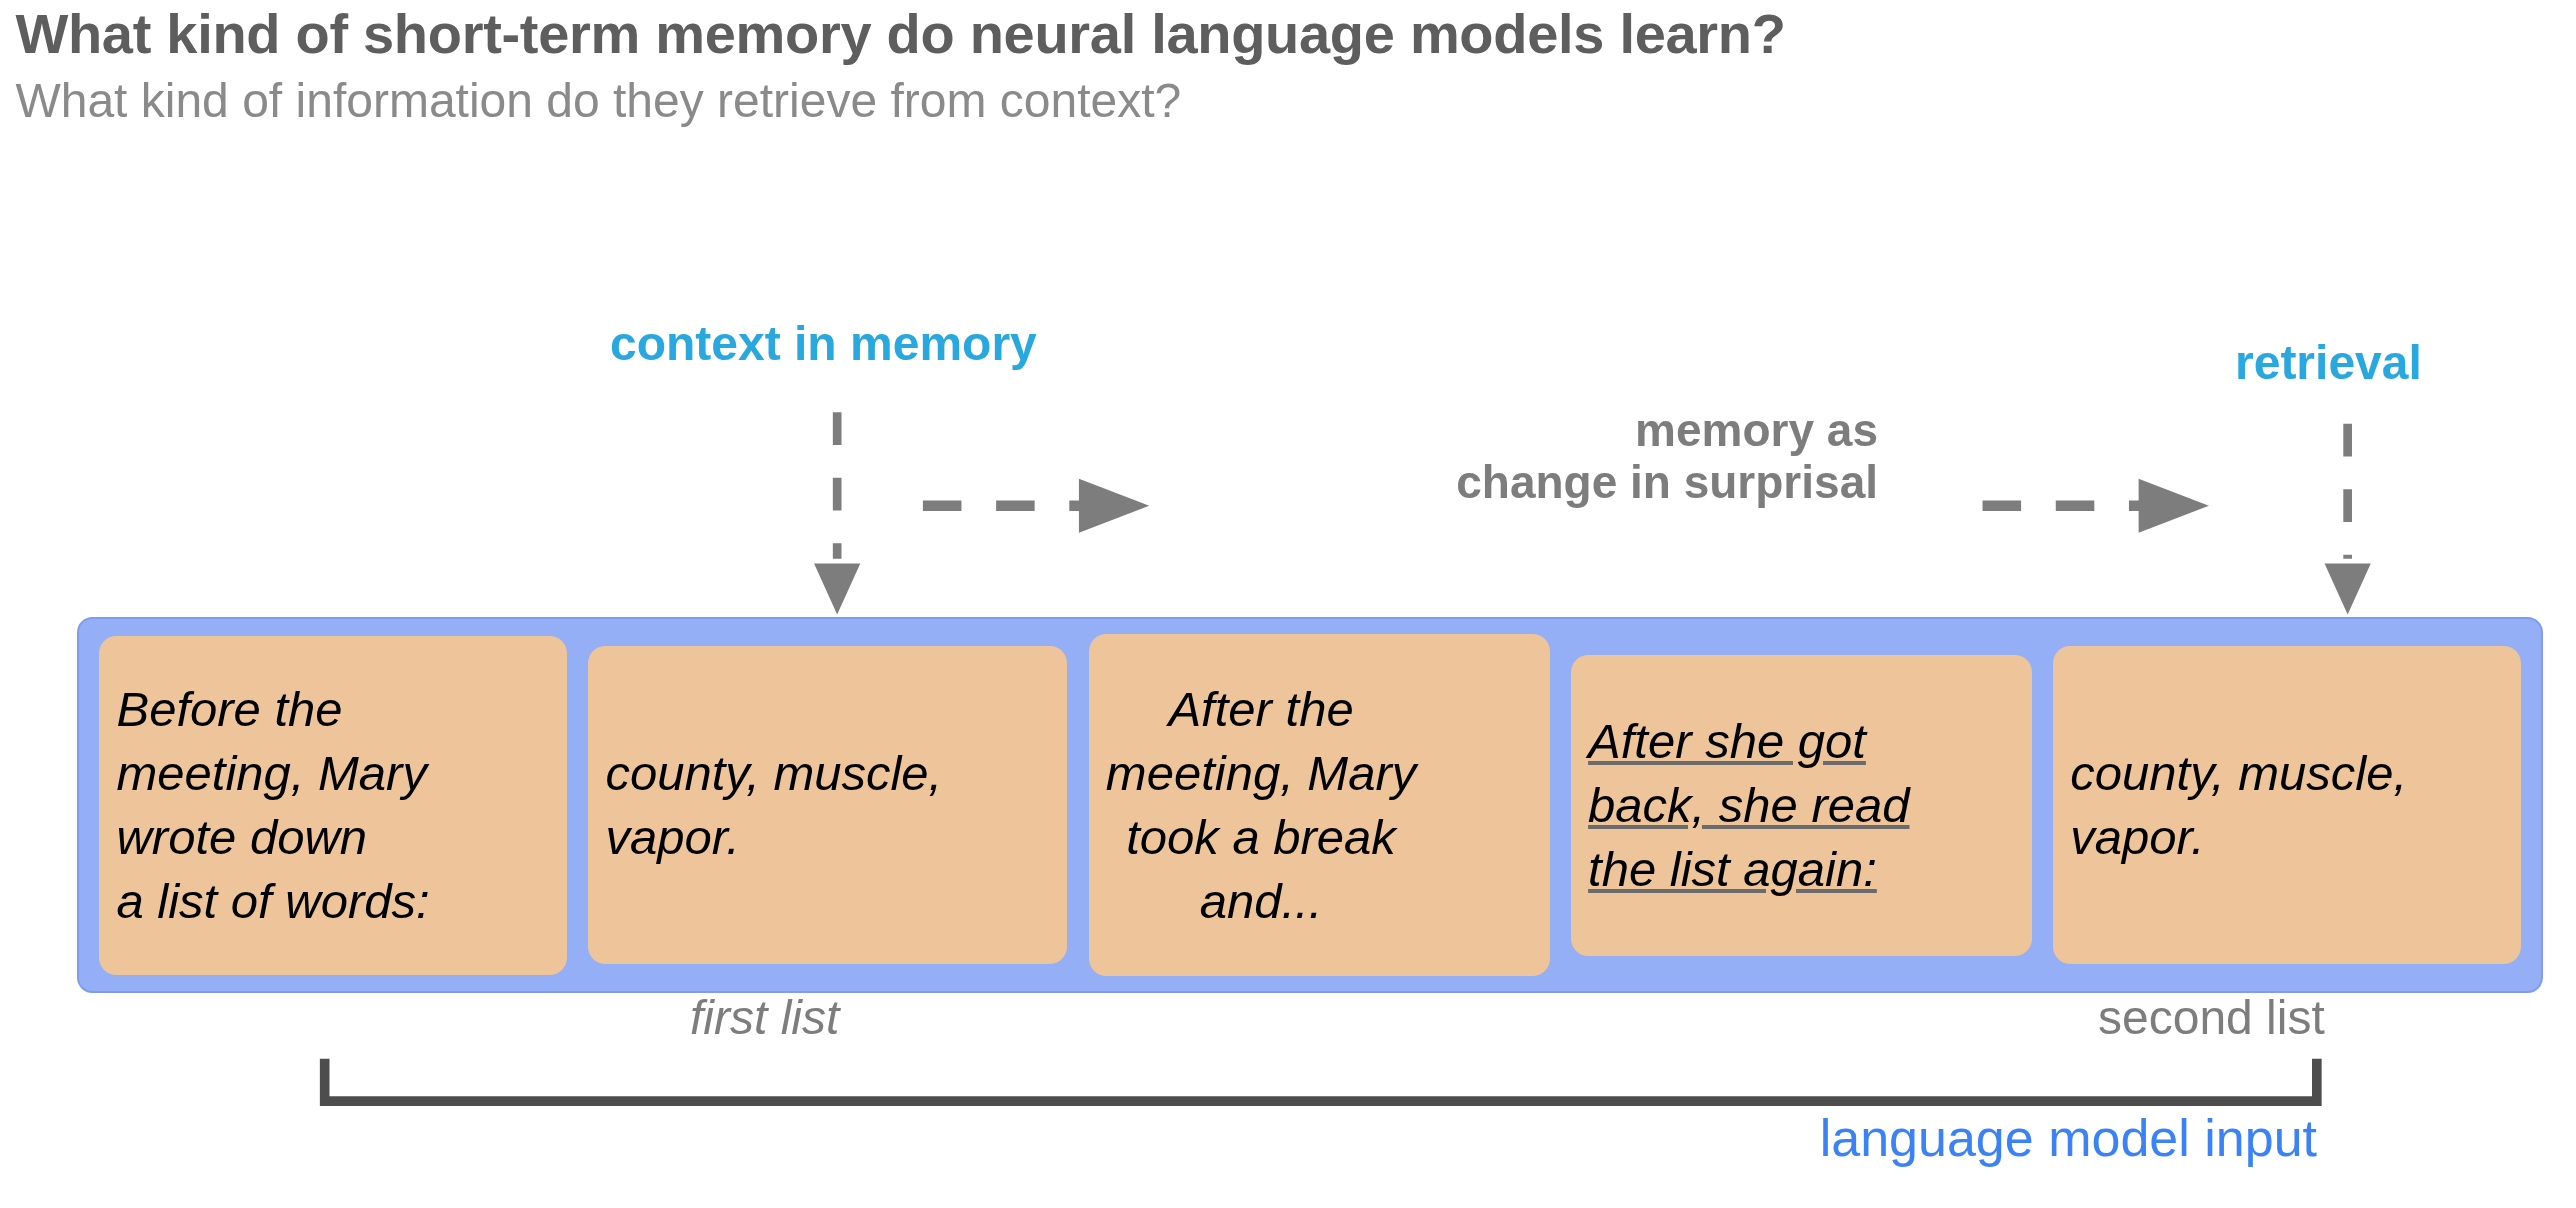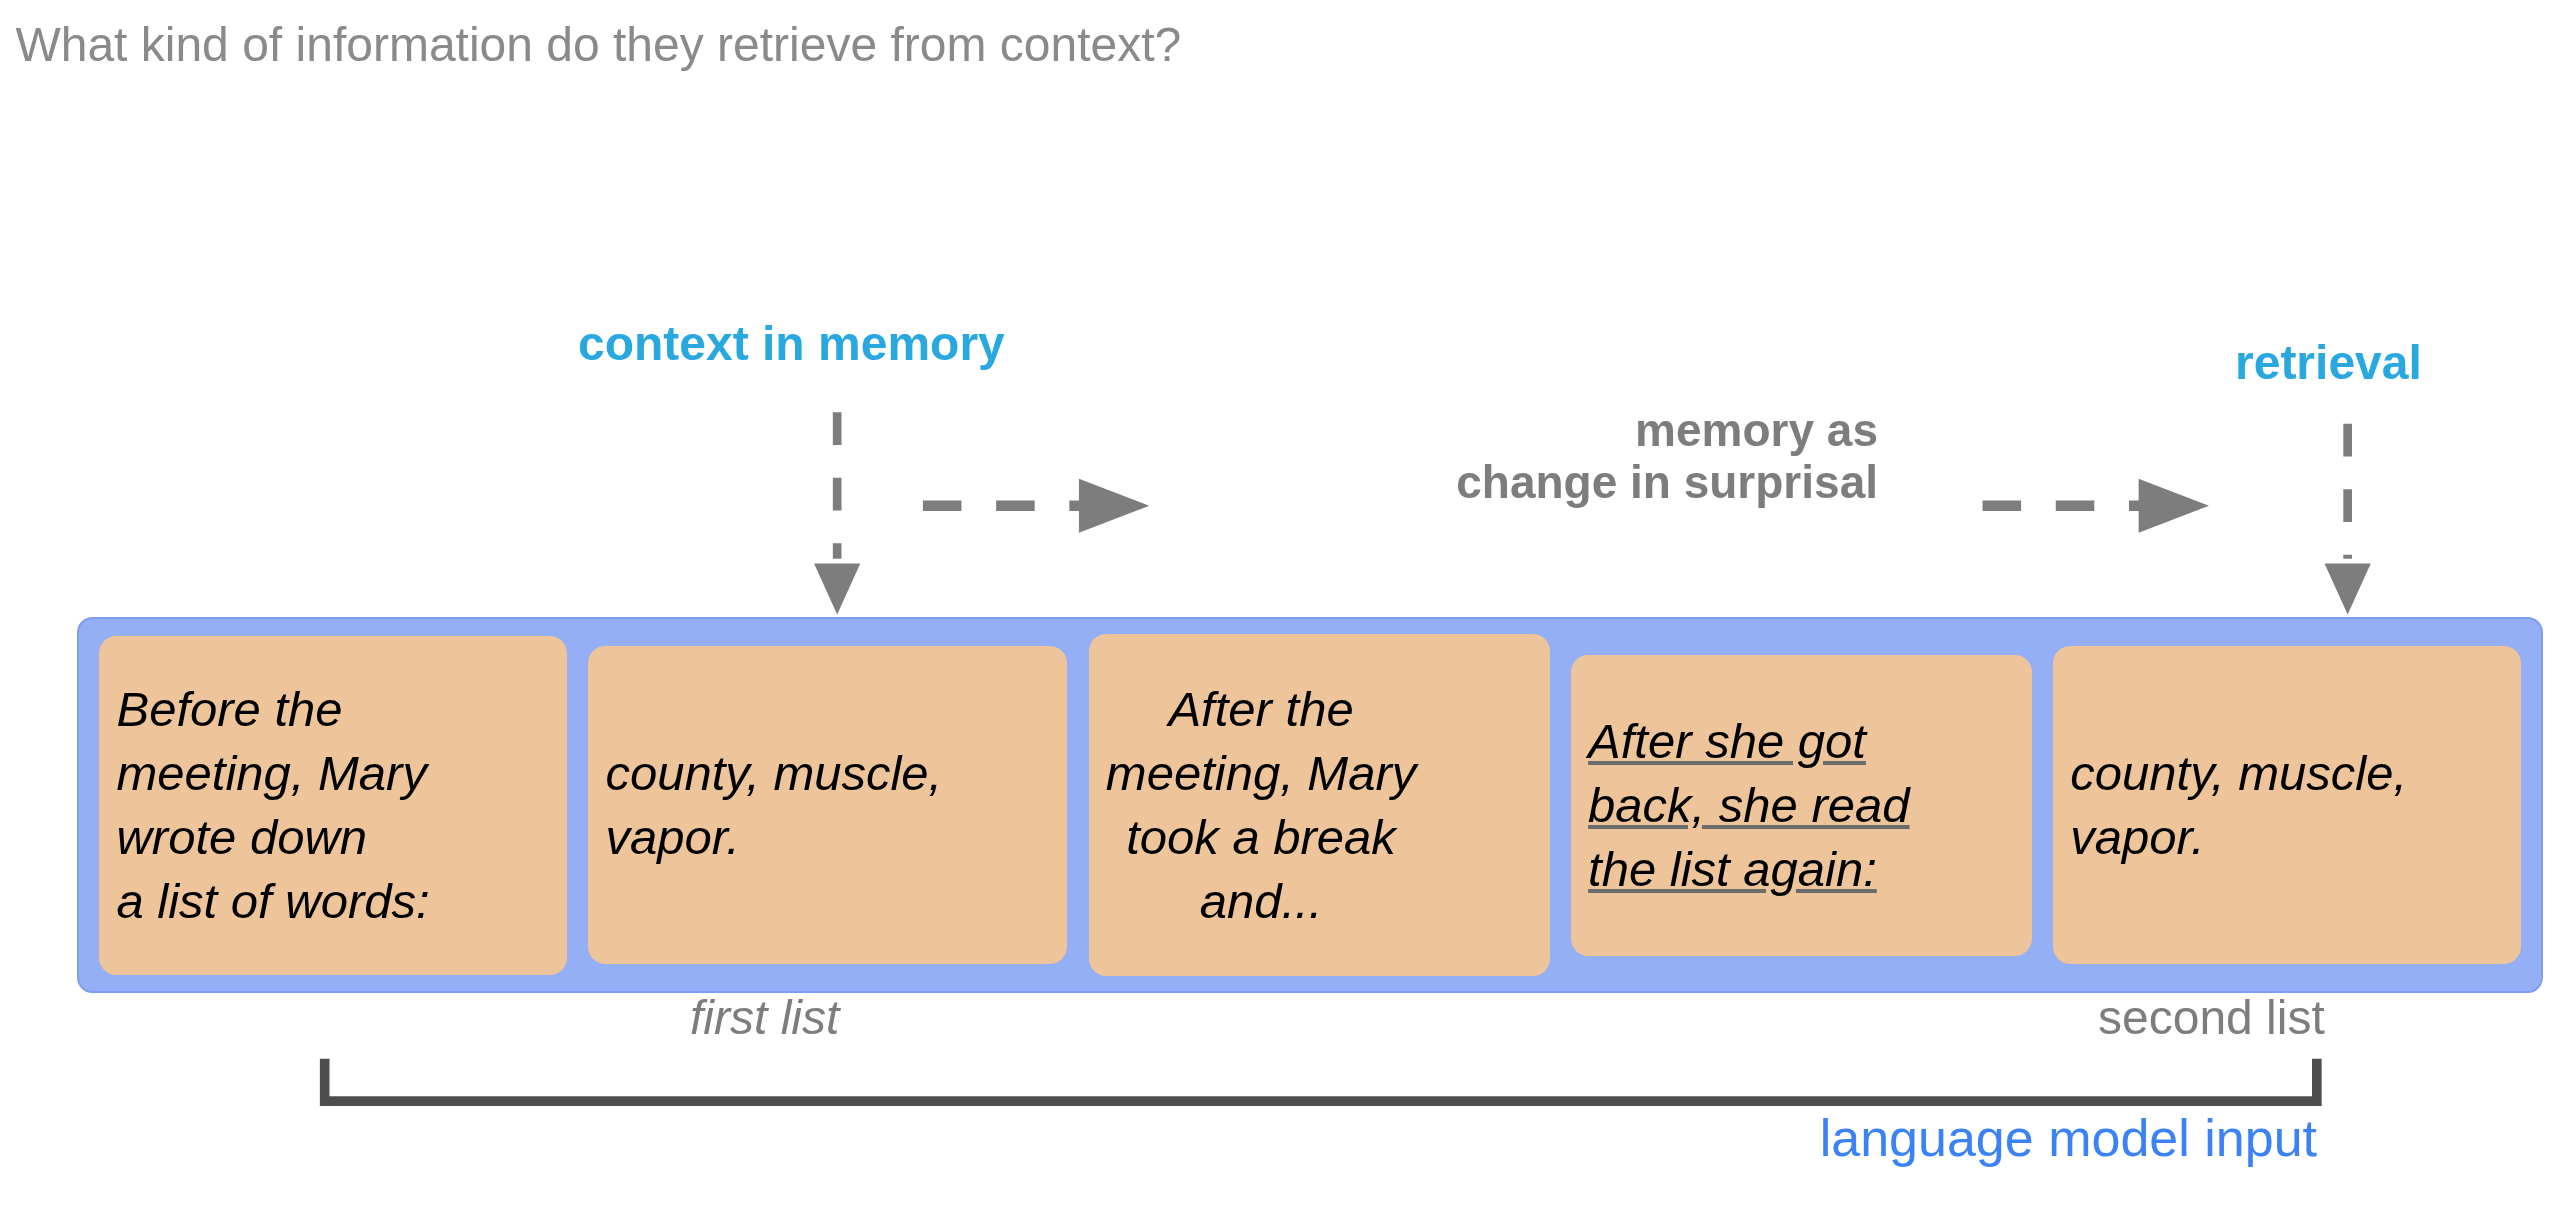--- a/index.html
+++ b/index.html
@@ -42,21 +42,21 @@
   }
 
   
   .anno-label {
     position: absolute;
     font-size: 48px;
     font-weight: bold;
     white-space: nowrap;
   }
   #label-context-in-memory {
-    left: 578px;
+    left: 610px;
     top: 316px;
     color: #29a8e0;
   }
   #label-retrieval {
     left: 2235px;
     top: 335px;
     color: #29a8e0;
   }
   #label-memory-as-change {
     position: absolute;
@@ -144,20 +144,21 @@
     text-align: right;
     font-size: 52px;
     color: #3b82f6;
     white-space: nowrap;
   }
 </style>
 </head>
 <body>
 
 <div id="heading-block">
+  <div id="page-title">What kind of short-term memory do neural language models learn?</div>
   <div id="page-subtitle">What kind of information do they retrieve from context?</div>
 </div>
 
 <div class="anno-label" id="label-context-in-memory">context in memory</div>
 
 <div class="anno-label" id="label-retrieval">retrieval</div>
 
 <div id="label-memory-as-change">
   <div>memory as</div>
   <div>change in surprisal</div>

